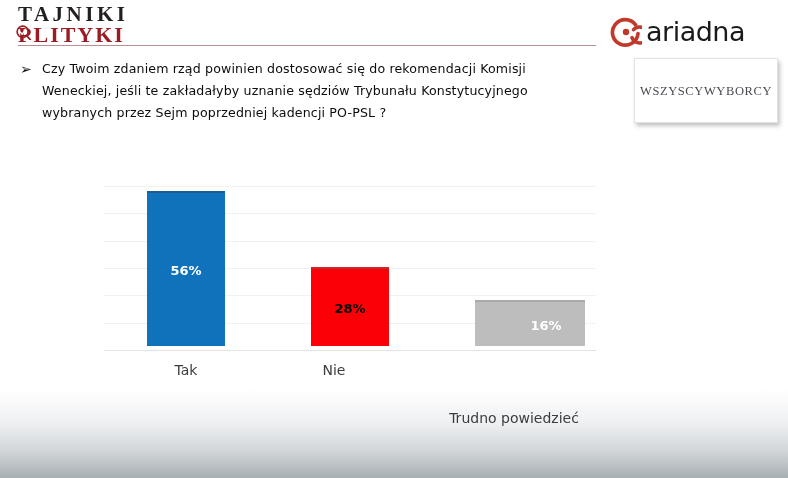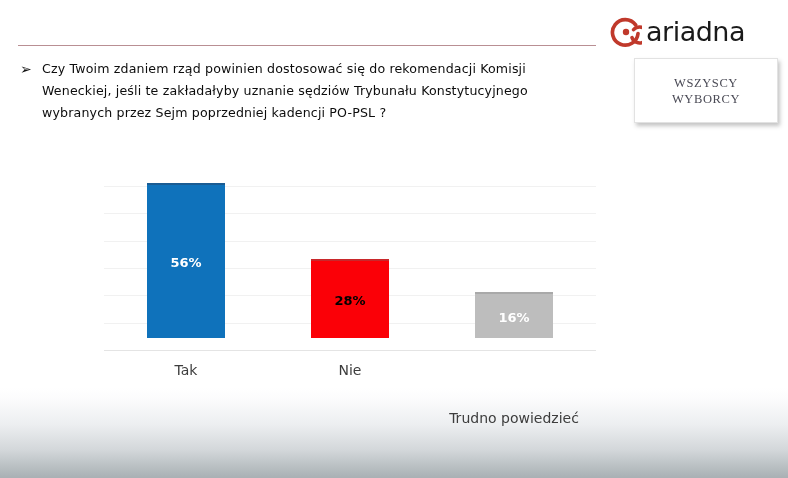--- a/index.html
+++ b/index.html
@@ -108,21 +108,21 @@
   #audience-box {
     position: absolute;
     left: 634px;
     top: 58px;
     width: 142px;
     height: 63px;
     background: #ffffff;
     border: 1px solid #e2e2e2;
     box-shadow: 2px 3px 4px rgba(90,90,90,0.35);
     display: flex;
-    flex-direction: column;
+    flex-direction: row;
     align-items: center;
     justify-content: center;
   }
   .audience-line {
     font-family: "Liberation Serif", serif;
     font-size: 12.5px;
     letter-spacing: 0.6px;
     color: #4a4a55;
     line-height: 16px;
   }
@@ -177,21 +177,21 @@
   #axis-line {
     position: absolute;
     left: 0;
     top: 164px;
     width: 492px;
     height: 1px;
     background: #e4e4e4;
   }
   .bar-slot {
     position: absolute;
-    bottom: 12px;
+    bottom: 4px;
     width: 75px;
   }
   .bar {
     position: absolute;
     bottom: 0;
     left: 0;
     width: 78px;
     display: flex;
     align-items: center;
     justify-content: center;
@@ -212,20 +212,30 @@
     font-size: 14px;
     color: #3d3d3d;
     white-space: nowrap;
   }
 </style>
 </head>
 <body>
 
 <div id="slide">
 
+  <div id="brand-logo">
+    <div id="brand-line-1">TAJNIKI</div>
+    <div id="brand-line-2">
+      <span>P</span><span class="brand-o-wrap"><svg class="brand-o-mark" viewBox="0 0 20 20">
+            <circle cx="9" cy="9" r="7.5" fill="none" stroke="#9b1b22" stroke-width="2.2"></circle>
+            <path d="M5.5 9.2 L8.2 12.3 L13 5.6" fill="none" stroke="#ffffff" stroke-width="1.8" stroke-linecap="round" stroke-linejoin="round"></path>
+            <line x1="14" y1="14.2" x2="19" y2="19.4" stroke="#9b1b22" stroke-width="2.4" stroke-linecap="round"></line>
+          </svg></span><span>LITYKI</span>
+    </div>
+  </div>
   <div id="header-rule"></div>
 
   <div id="ariadna-logo">
     <svg id="ariadna-icon" viewBox="0 0 40 40">
       <path d="M32 11 A16 16 0 1 0 35 22" fill="none" stroke="#c0392b" stroke-width="4.6" stroke-linecap="round"></path>
       <path d="M27.5 27 A10 10 0 1 0 29.5 17" fill="none" stroke="#c0392b" stroke-width="4.4" stroke-linecap="round"></path>
       <circle cx="20" cy="20" r="4" fill="#c0392b"></circle>
     </svg>
     <div id="ariadna-wordmark">ariadna</div>
   </div>
@@ -253,24 +263,24 @@
           <div class="bar" style="height: 153.067px; background: rgb(15, 114, 187); border-top: 2px solid rgb(26, 92, 147);">
             <span class="bar-value" style="color: rgb(255, 255, 255);">56%</span>
           </div>
         </div>
         <div class="bar-slot" style="left: 207px; height: 164px;">
           <div class="bar" style="height: 76.5333px; background: rgb(251, 0, 7); border-top: 2px solid rgb(201, 40, 43);">
             <span class="bar-value" style="color: #000000;">28%</span>
           </div>
         </div>
         <div class="bar-slot" style="left: 371px; height: 164px;">
-          <div class="bar" style="height: 43.7333px; background: rgb(189, 189, 189); border-top: 2px solid rgb(169, 169, 169);">
+          <div class="bar" style="height: 43.7333px; background: rgb(189, 189, 189); border-top: 2px solid rgb(169, 169, 169); padding-left: 32px;">
             <span class="bar-value" style="color: rgb(255, 255, 255);">16%</span>
           </div>
         </div>
       </div>
     <div id="axis-line" style="background: rgb(228, 228, 228);"></div>
   <div class="cat-label" style="left: 0px; width: 164px; color: rgb(61, 61, 61);">Tak</div>
-      <div class="cat-label" style="left: 164px; width: 164px; color: rgb(61, 61, 61);">Nie</div>
+      <div class="cat-label" style="left: 148px; width: 164px; color: rgb(61, 61, 61);">Nie</div>
       <div class="cat-label" style="left: 328px; width: 164px; color: rgb(61, 61, 61); margin-top: 48px;">Trudno powiedzieć</div>
     </div>
 
 </div>
 
 </body></html>

